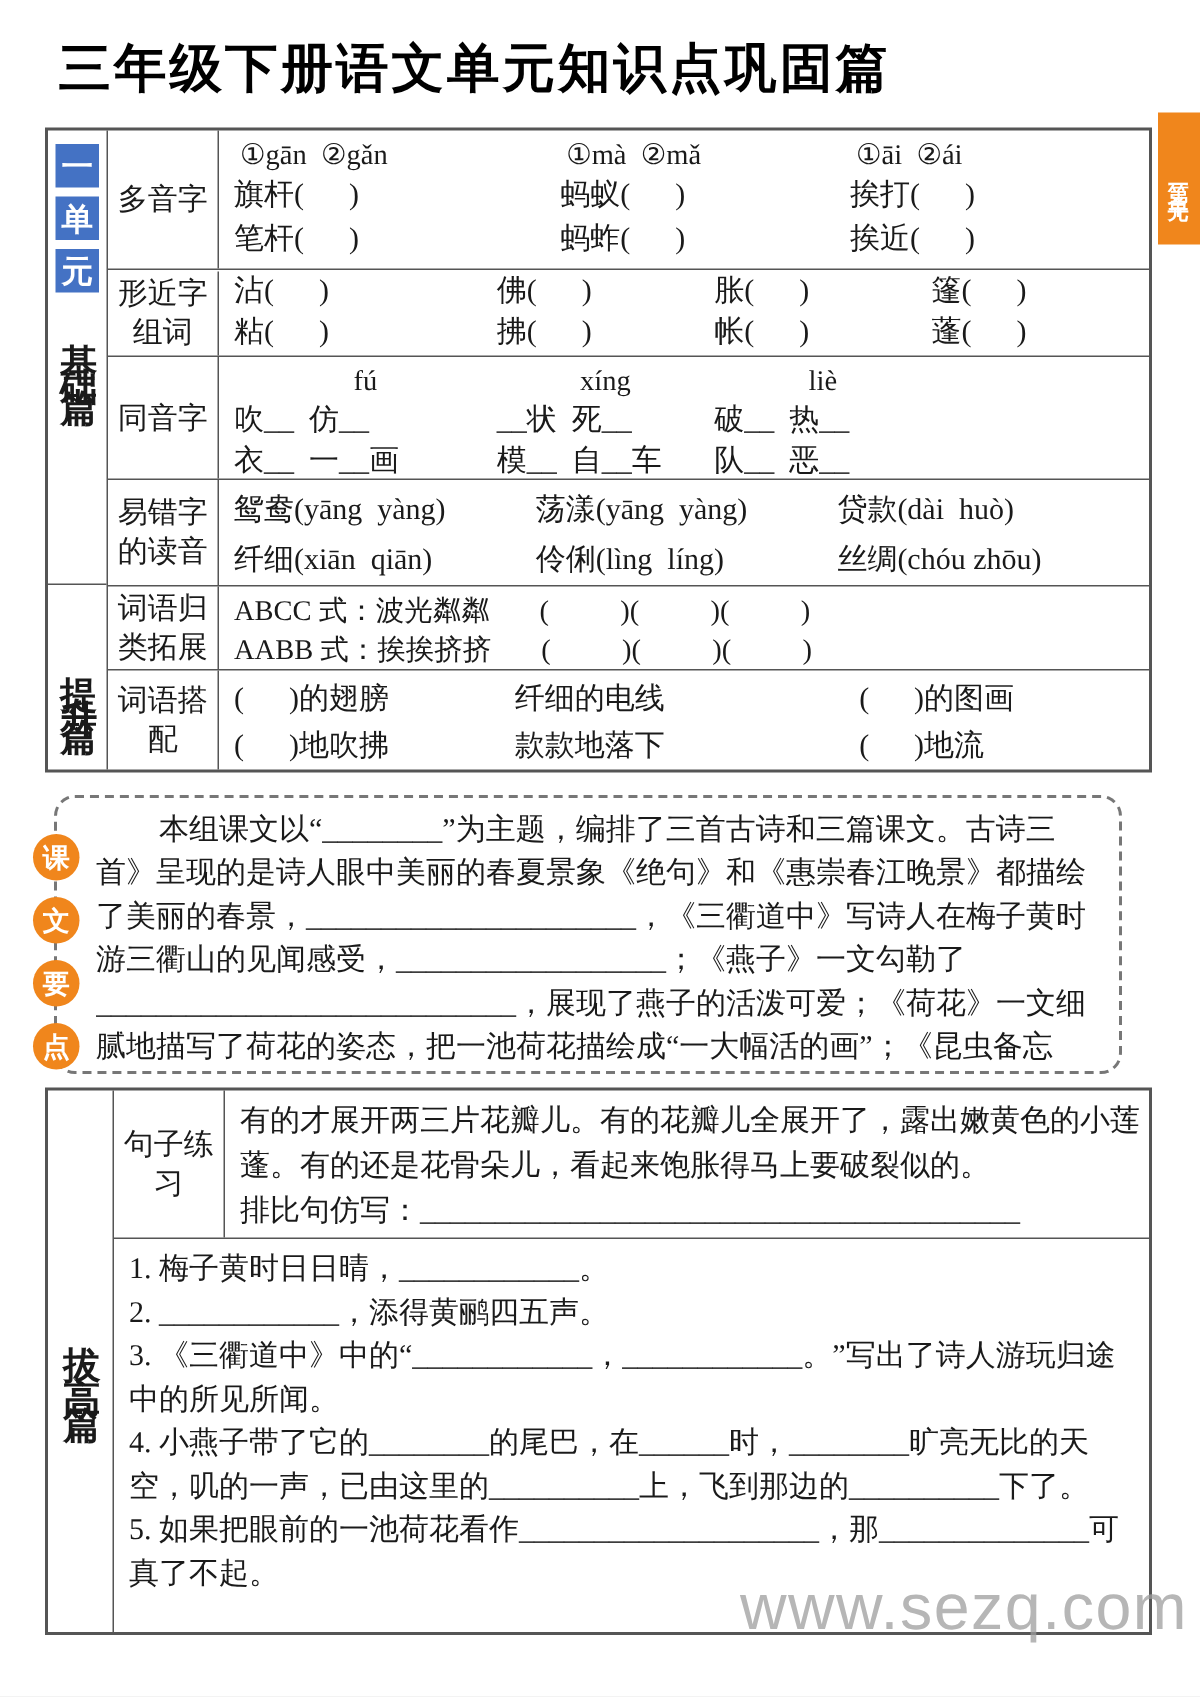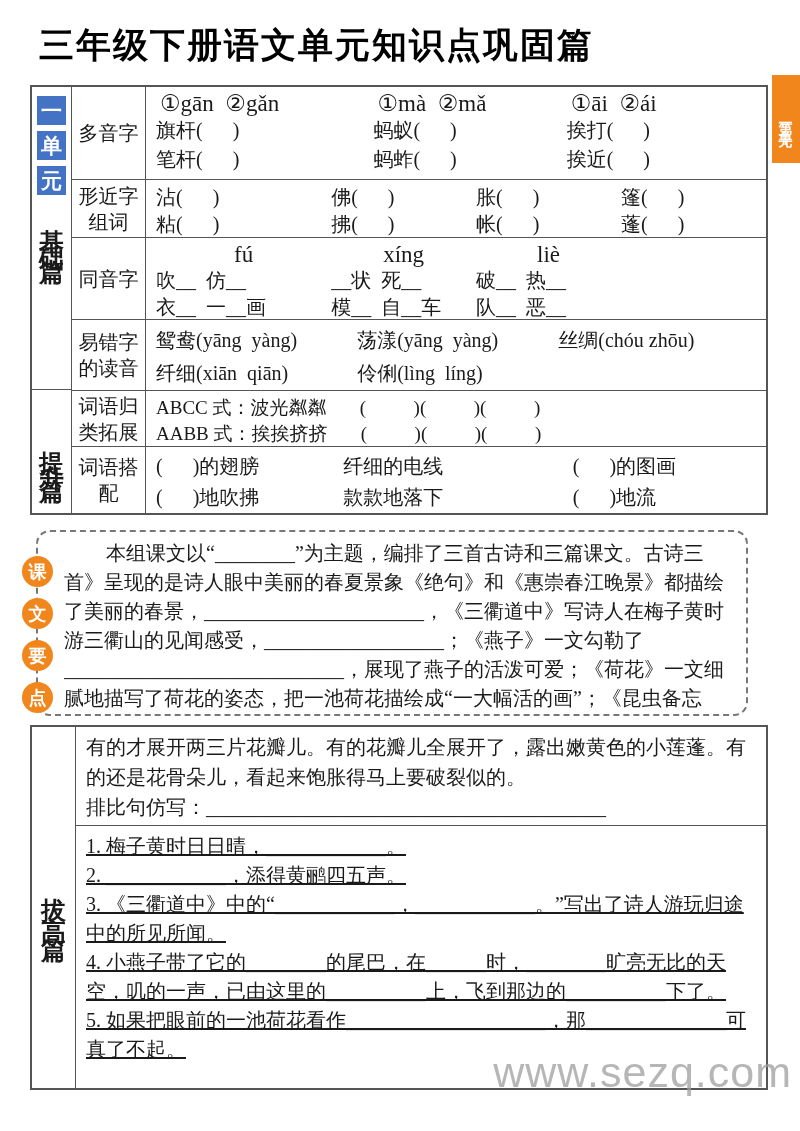--- a/index.html
+++ b/index.html
@@ -78,21 +78,21 @@
   .side-cell-a {
     flex: 0 0 303px;
     border-bottom: 1px solid var(--border-gray, #555);
     display: flex; flex-direction: column; align-items: center;
   }
   .side-cell-a .vtext { letter-spacing: 16px; margin-top: 10px; }
   .side-cell-b { flex: 1 1 auto; display: flex; align-items: center; justify-content: center; }
   
   .flexline { display: flex; }
   .grp { min-width: 0; }
-  .pinyin { font-size: 23px; line-height: 25px; }
+  .pinyin { font-size: 19px; line-height: 25px; }
   .w-line { font-size: 20px; line-height: 29px; }
   .duoyin .grp:nth-child(1) { flex: 0 0 36%; }
   .duoyin .grp:nth-child(2) { flex: 0 0 32%; }
   .duoyin .grp:nth-child(3) { flex: 0 0 32%; }
   .duoyin .pinyin { padding-left: 4px; }
   .cols4 .grp:nth-child(1) { flex: 0 0 29%; }
   .cols4 .grp:nth-child(2) { flex: 0 0 24%; }
   .cols4 .grp:nth-child(3) { flex: 0 0 24%; }
   .cols4 .grp:nth-child(4) { flex: 0 0 23%; }
   .cols3 .grp { flex: 0 0 33.3%; }
@@ -125,21 +125,21 @@
     width: 31px; height: 31px; border-radius: 50%;
     background: var(--accent-orange, #F0861C);
     color: #fff; font-weight: bold; font-size: 18px;
     display: flex; align-items: center; justify-content: center;
     z-index: 3;
   }
   .kp-badge.b0 { top: 556px; } .kp-badge.b1 { top: 598px; }
   .kp-badge.b2 { top: 640px; } .kp-badge.b3 { top: 682px; }
   
   .para { font-size: 20px; line-height: 30px; white-space: pre-wrap; }
-  .kewen-item { font-size: 20px; line-height: 29px; white-space: pre-wrap; text-decoration: underline; }
+  .kewen-item { font-size: 20px; line-height: 29px; white-space: pre-wrap; }
   
   .watermark {
     position: absolute; top: 1048px; right: 8px;
     font-family: "Liberation Sans", "DejaVu Sans", sans-serif;
     font-size: 43px; color: var(--watermark-gray, #9e9e9e);
     opacity: 0.75; letter-spacing: 1px; z-index: 5;
   }
 </style>
 </head>
 <body>
@@ -181,21 +181,21 @@
             <div class="w-line txt">蚂蚱(      )</div>
           </div>
           <div class="grp">
             <div class="pinyin txt">①āi  ②ái</div>
             <div class="w-line txt">挨打(      )</div>
             <div class="w-line txt">挨近(      )</div>
           </div>
         </div>
       </div>
 
-      <div class="t-row" style="flex:0 0 58px;">
+      <div class="t-row" style="flex:0 0 58px;align-items:flex-end;">
         <div class="label-cell">形近字组词</div>
         <div class="content-cell flexline cols4 xing">
           <div class="grp">
             <div class="w-line txt">沾(      )</div>
             <div class="w-line txt">粘(      )</div>
           </div>
           <div class="grp">
             <div class="w-line txt">佛(      )</div>
             <div class="w-line txt">拂(      )</div>
           </div>
@@ -236,20 +236,21 @@
         <div class="content-cell flexline cols3 yicuo">
           <div class="grp">
             <div class="w-line txt">鸳鸯(yāng  yàng)</div>
             <div class="w-line txt">纤细(xiān  qiān)</div>
           </div>
           <div class="grp">
             <div class="w-line txt">荡漾(yāng  yàng)</div>
             <div class="w-line txt">伶俐(lìng  líng)</div>
           </div>
           <div class="grp">
+            <div class="w-line txt">贷款(dài  huò)</div>
             <div class="w-line txt">丝绸(chóu zhōu)</div>
           </div>
         </div>
       </div>
 
       <div class="t-row" style="flex:0 0 56px;">
         <div class="label-cell">词语归类拓展</div>
         <div class="content-cell">
           <div class="guilei-line">ABCC 式：波光粼粼       (          )(          )(          )</div>
           <div class="guilei-line">AABB 式：挨挨挤挤       (          )(          )(          )</div>
@@ -285,20 +286,21 @@
   <div class="kp-badge b2">要</div>
   <div class="kp-badge b3">点</div>
 
   <div class="sheet-table" style="top:725px; height:365px;">
     <div class="side-col" style="flex:0 0 44px; justify-content:center;">
       <div class="vtext" style="letter-spacing:20px;">拔高篇</div>
     </div>
     <div class="rows-col">
 
       <div class="t-row" style="flex:0 0 98px;">
+        <div class="label-cell">句子练习</div>
         <div class="content-cell" style="padding-top:5px;">
           <div class="para">有的才展开两三片花瓣儿。有的花瓣儿全展开了，露出嫩黄色的小莲蓬。有的还是花骨朵儿，看起来饱胀得马上要破裂似的。</div>
           <div class="para">排比句仿写：________________________________________</div>
         </div>
       </div>
 
       <div class="t-row" style="flex:1 1 auto;">
         <div class="content-cell" style="padding-top:6px;">
           <div class="kewen-item">1. 梅子黄时日日晴，____________。</div>
           <div class="kewen-item">2. ____________，添得黄鹂四五声。</div>

